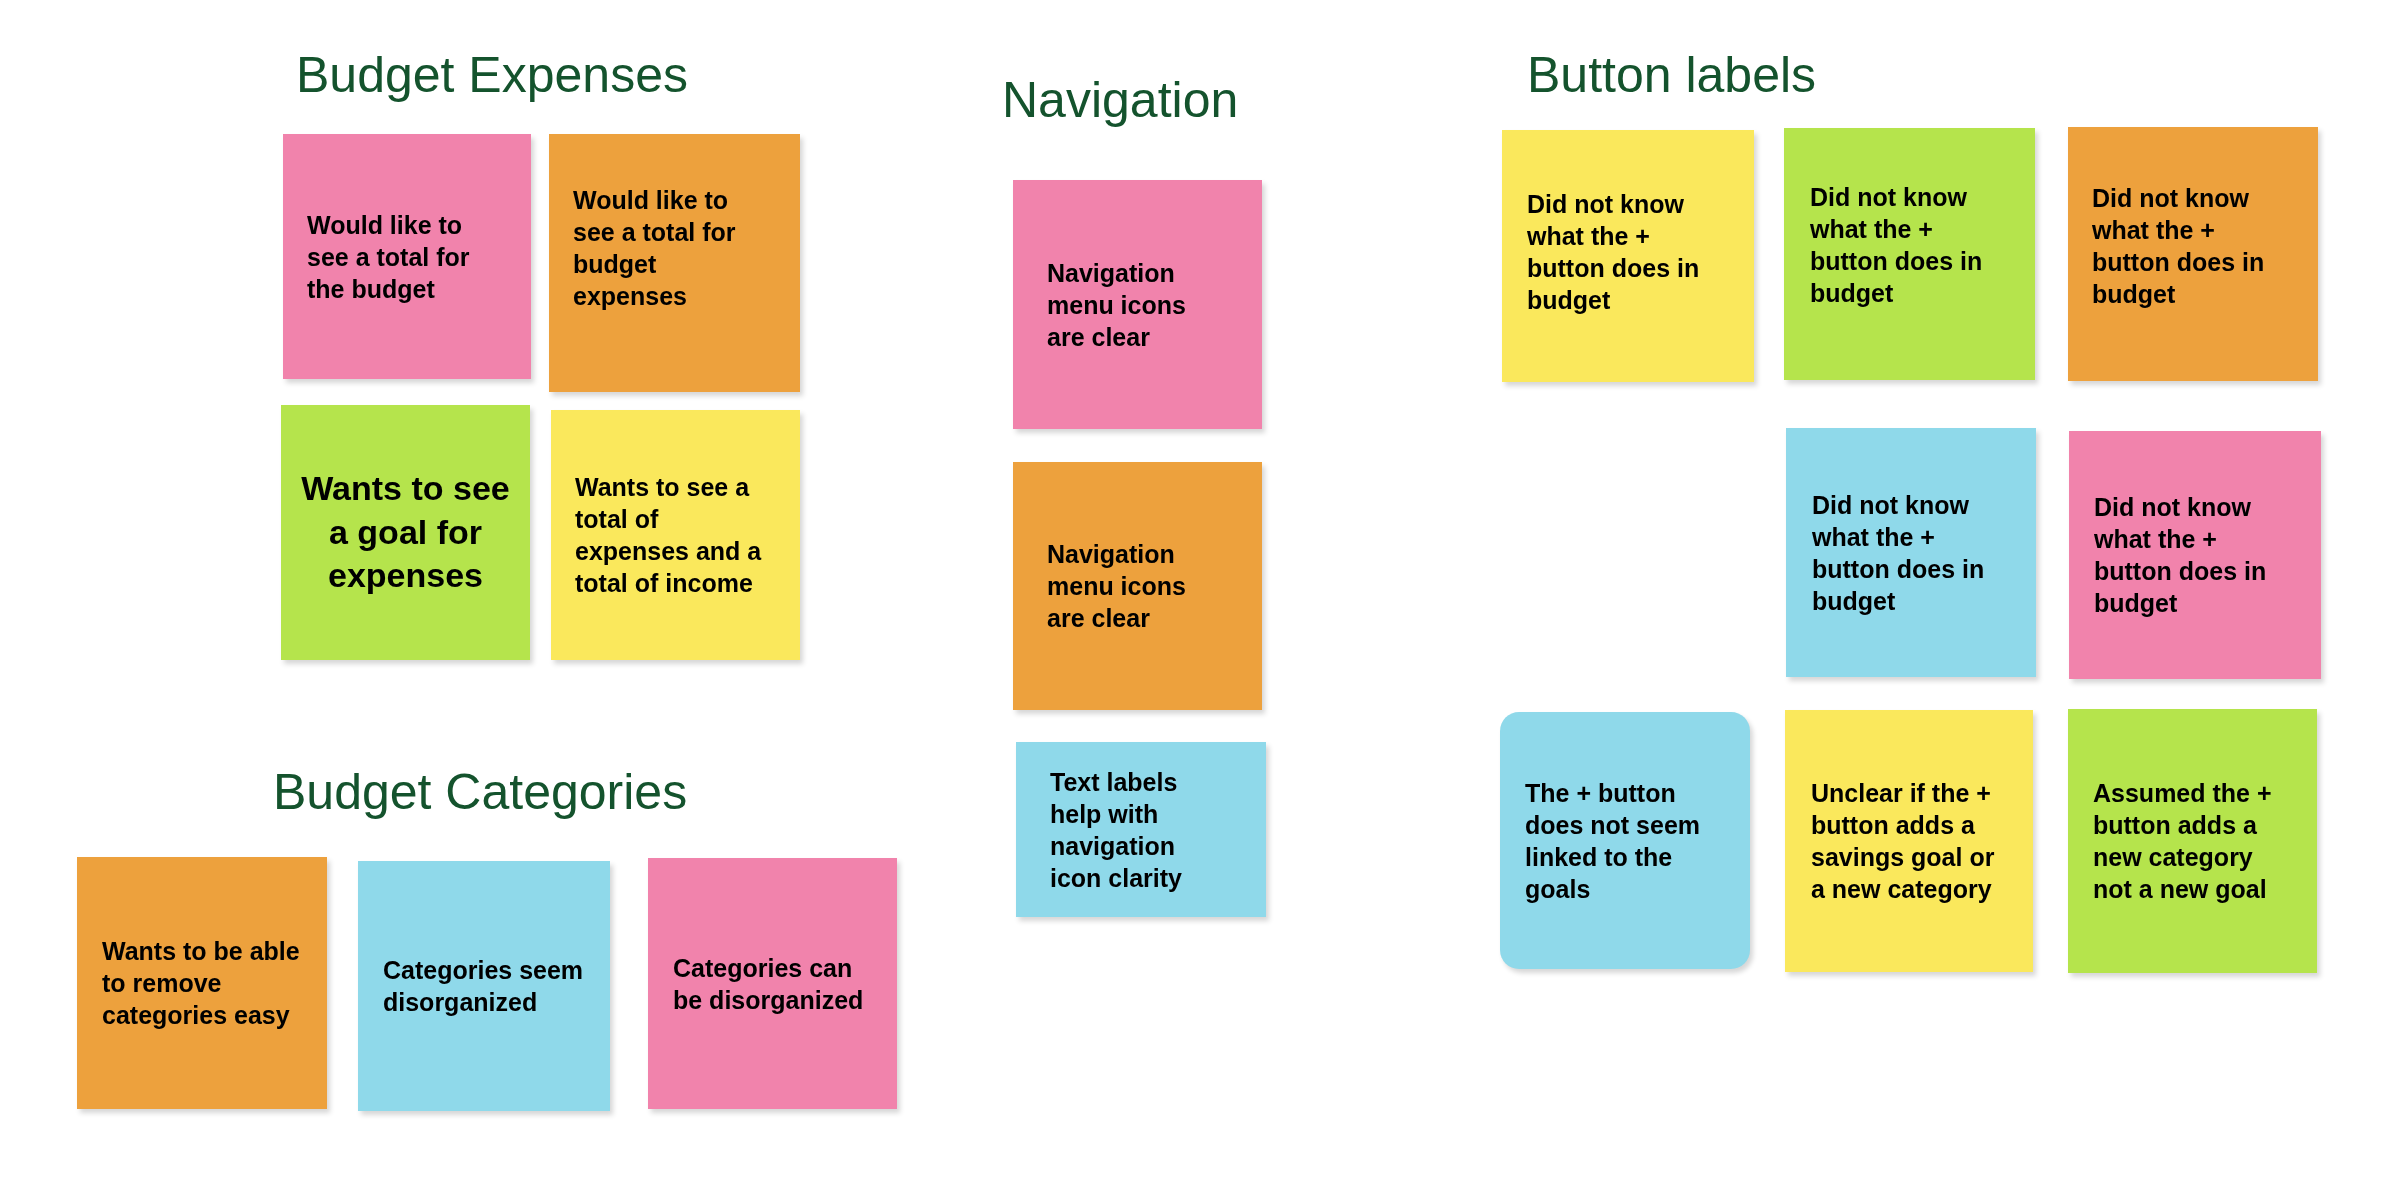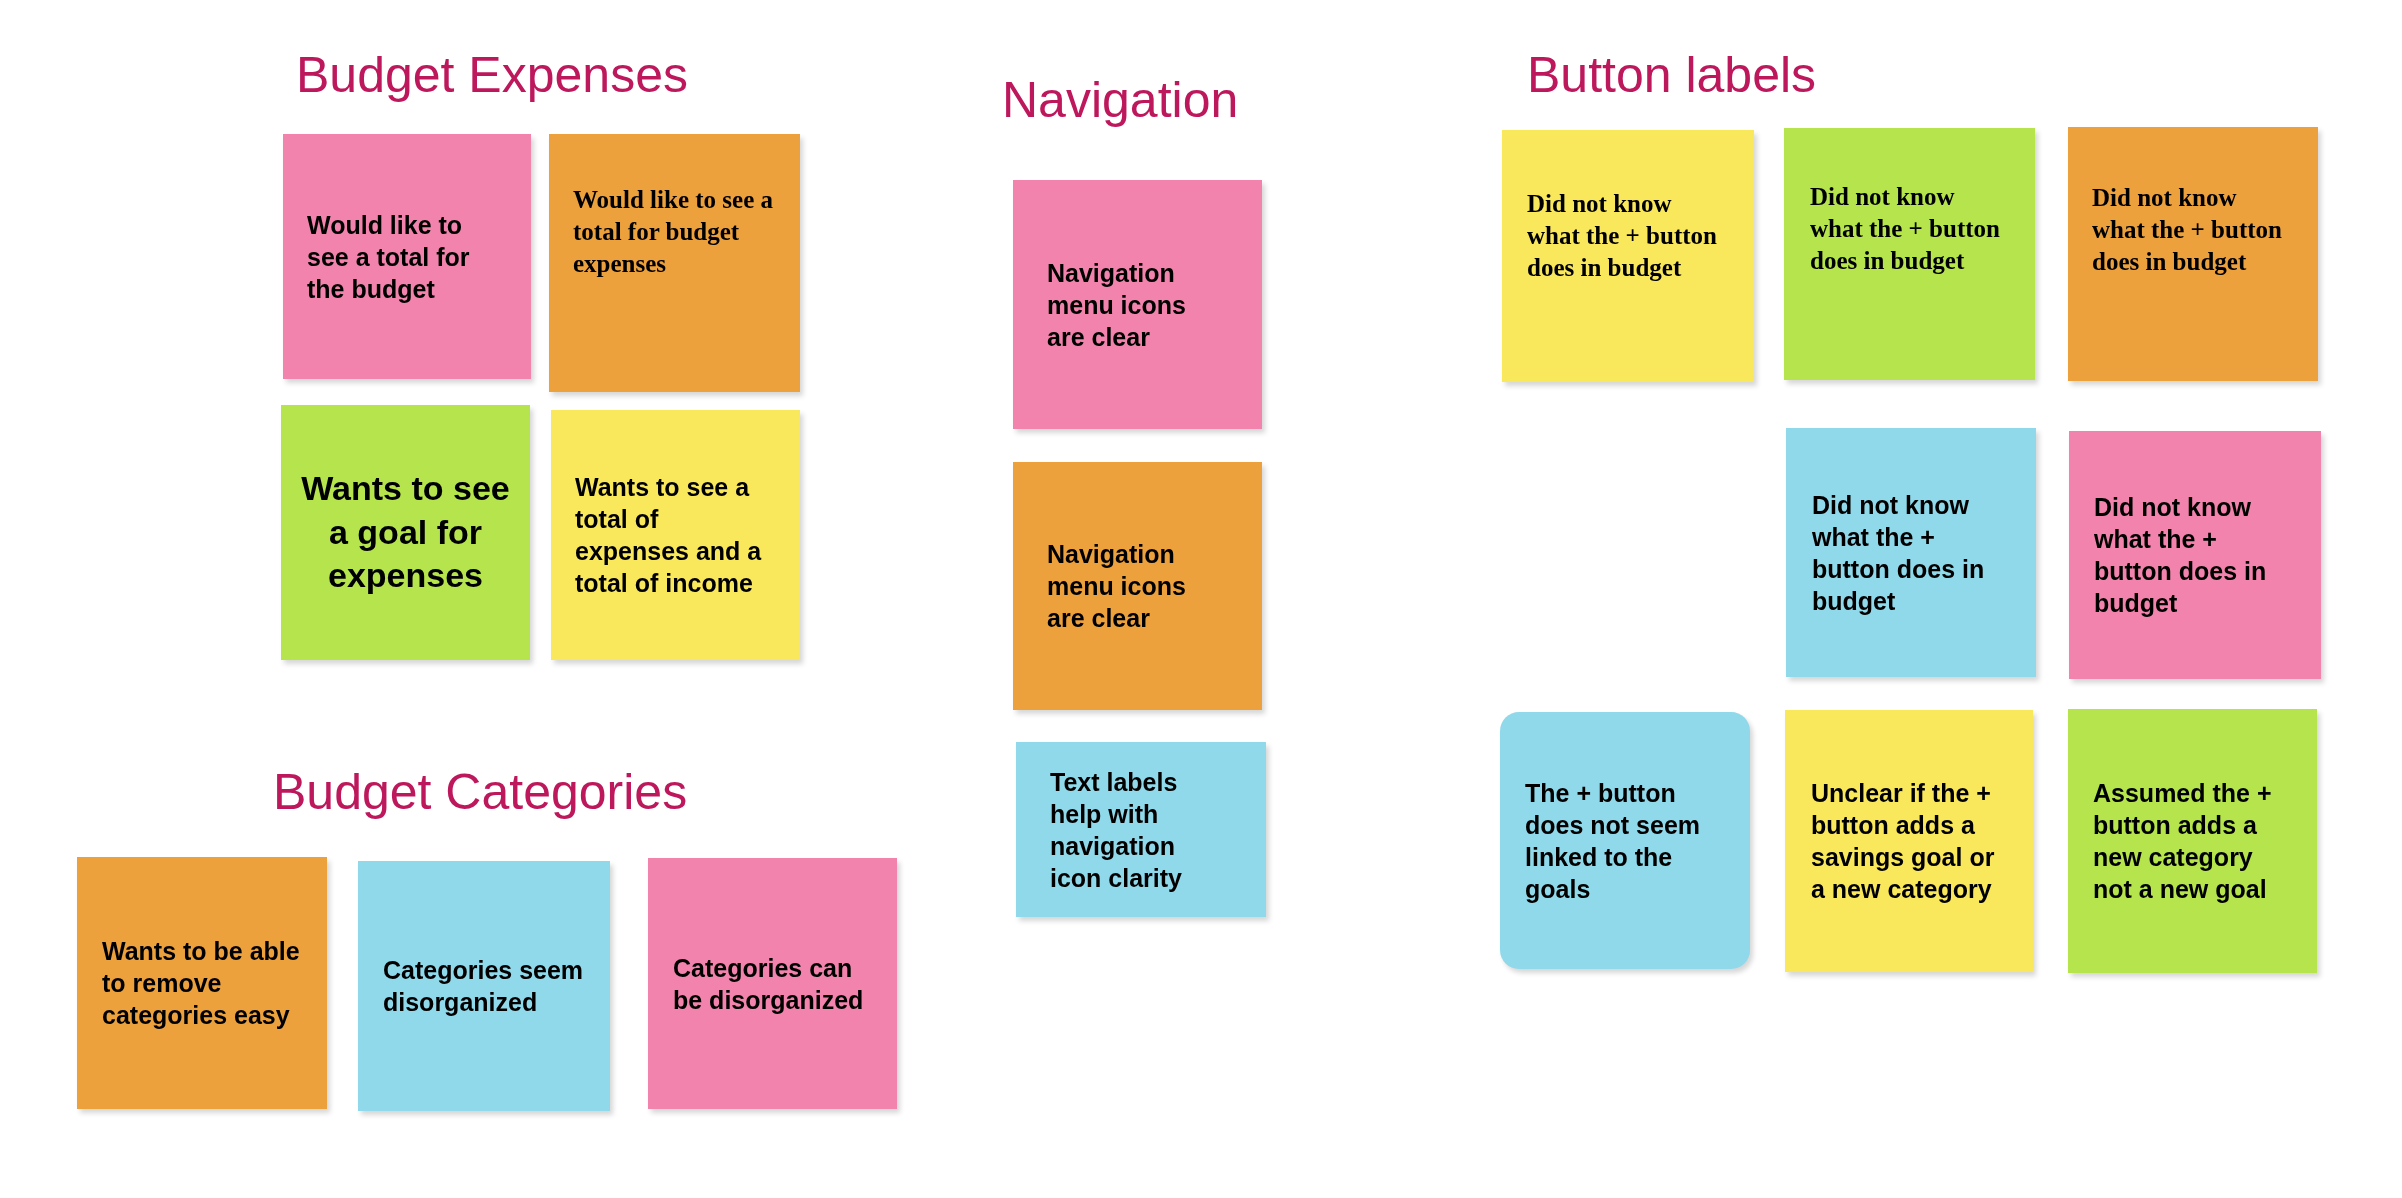--- a/index.html
+++ b/index.html
@@ -16,21 +16,21 @@
     position: relative;
     width: 2402px;
     height: 1198px;
     background: #ffffff;
   }
 
   .section-title {
     position: absolute;
     font-family: "Liberation Sans", sans-serif;
     font-weight: 400;
-    color: #be185d;
+    color: #14532d;
     white-space: nowrap;
     line-height: 1.1;
   }
 
   .note {
     position: absolute;
     box-shadow: 3px 4px 5px rgba(0,0,0,0.16);
     display: flex;
     align-items: center;
     font-family: "Liberation Sans", sans-serif;
@@ -41,21 +41,21 @@
   .note .note-text {
     display: block;
     width: 100%;
     line-height: 1.28;
     white-space: pre-line;
   }
 
   .note.align-left .note-text { text-align: left; }
   .note.align-center .note-text { text-align: center; }
 
-  .note.vtop    { align-items: flex-start; font-family: Liberation Serif, serif; }
+  .note.vtop    { align-items: flex-start; }
   .note.vcenter { align-items: center; }
 </style>
 </head>
 <body>
 
 <div id="board">
 
   <div class="section-title" style="left:296px; top:48px; font-size:50px;">Budget Expenses</div>
 
   <div class="section-title" style="left:1002px; top:45px; font-size:50px;margin-top:28px;">Navigation</div>

